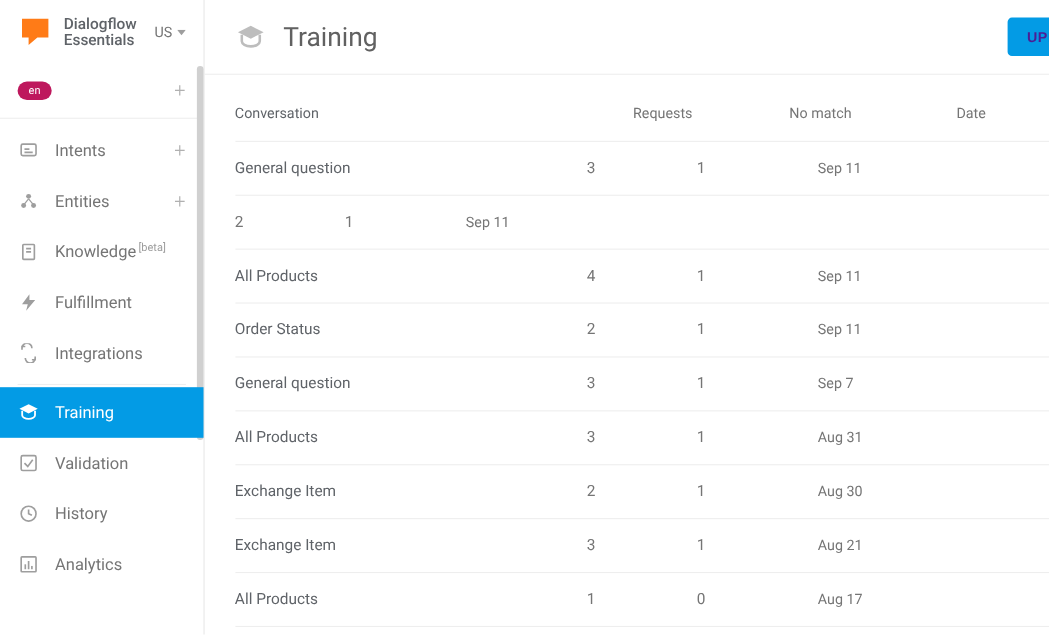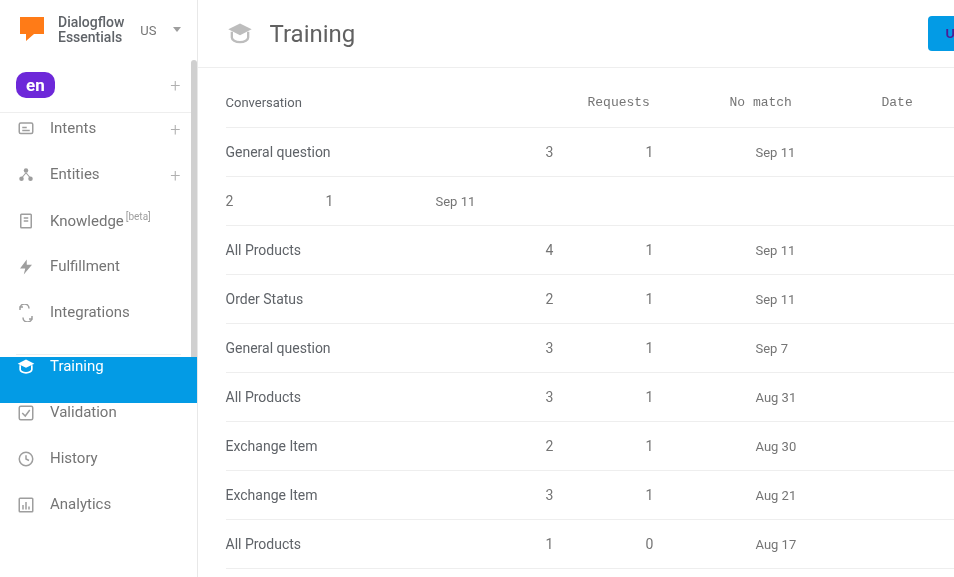--- a/index.html
+++ b/index.html
@@ -43,21 +43,21 @@
   }
   .brand-name {
     font-size: 14px;
     line-height: 1.1;
     color: #5f6368;
     font-weight: 500;
   }
   .brand-locale {
     display: flex;
     align-items: center;
-    gap: 16px;
+    gap: 4px;
     color: #757575;
     font-size: 13px;
     margin-left: 6px;
     cursor: pointer;
   }
   .agent-row {
     display: flex;
     align-items: center;
     justify-content: space-between;
     padding: 6px 16px 2px 16px;
@@ -76,36 +76,37 @@
     cursor: pointer;
   }
   .lang-row {
     display: flex;
     align-items: center;
     justify-content: space-between;
     padding: 8px 16px 14px 16px;
     border-bottom: 1px solid #eee;
   }
   .lang-pill {
-    background: #6d28d9;
+    background: #be185d;
     color: #fff;
-    font-size: 17px;
+    font-size: 10px;
     padding: 3px 10px;
     border-radius: 10px;
-    font-weight: 700;
+    font-weight: 400;
   }
   .plus {
     color: #b0b0b0;
     font-size: 18px;
     cursor: pointer;
     font-weight: 300;
   }
   .nav { padding-top: 6px; }
   .nav-item {
     display: flex;
+    align-items: center;
     padding: 0 16px;
     height: 46px;
     cursor: pointer;
     color: #757575;
     gap: 14px;
     position: relative;
   }
   .nav-item.active {
     background: #039be5;
     color: #fff;
@@ -178,21 +179,21 @@
   .trow {
     padding: 16px 0;
     cursor: pointer;
   }
   .col-conv { width: 320px; color: #5f6368; }
   .trow .col-conv { font-size: 14px; }
   .col-req { width: 100px; text-align: left; color: #757575; }
   .col-nomatch { width: 110px; text-align: left; color: #757575; }
   .col-date { width: 80px; text-align: left; color: #757575; font-size: 13px; }
   .col-arrow { flex: 1; text-align: right; color: #bdbdbd; }
-  .thead .col-req, .thead .col-nomatch, .thead .col-date { color: #757575; font-family: Liberation Mono, monospace; }
+  .thead .col-req, .thead .col-nomatch, .thead .col-date { color: #757575; }
   .refresh {
     color: #757575;
     cursor: pointer;
     text-align: right;
     flex: 1;
   }
   svg { display: block; }
 </style>
 </head>
 <body>

